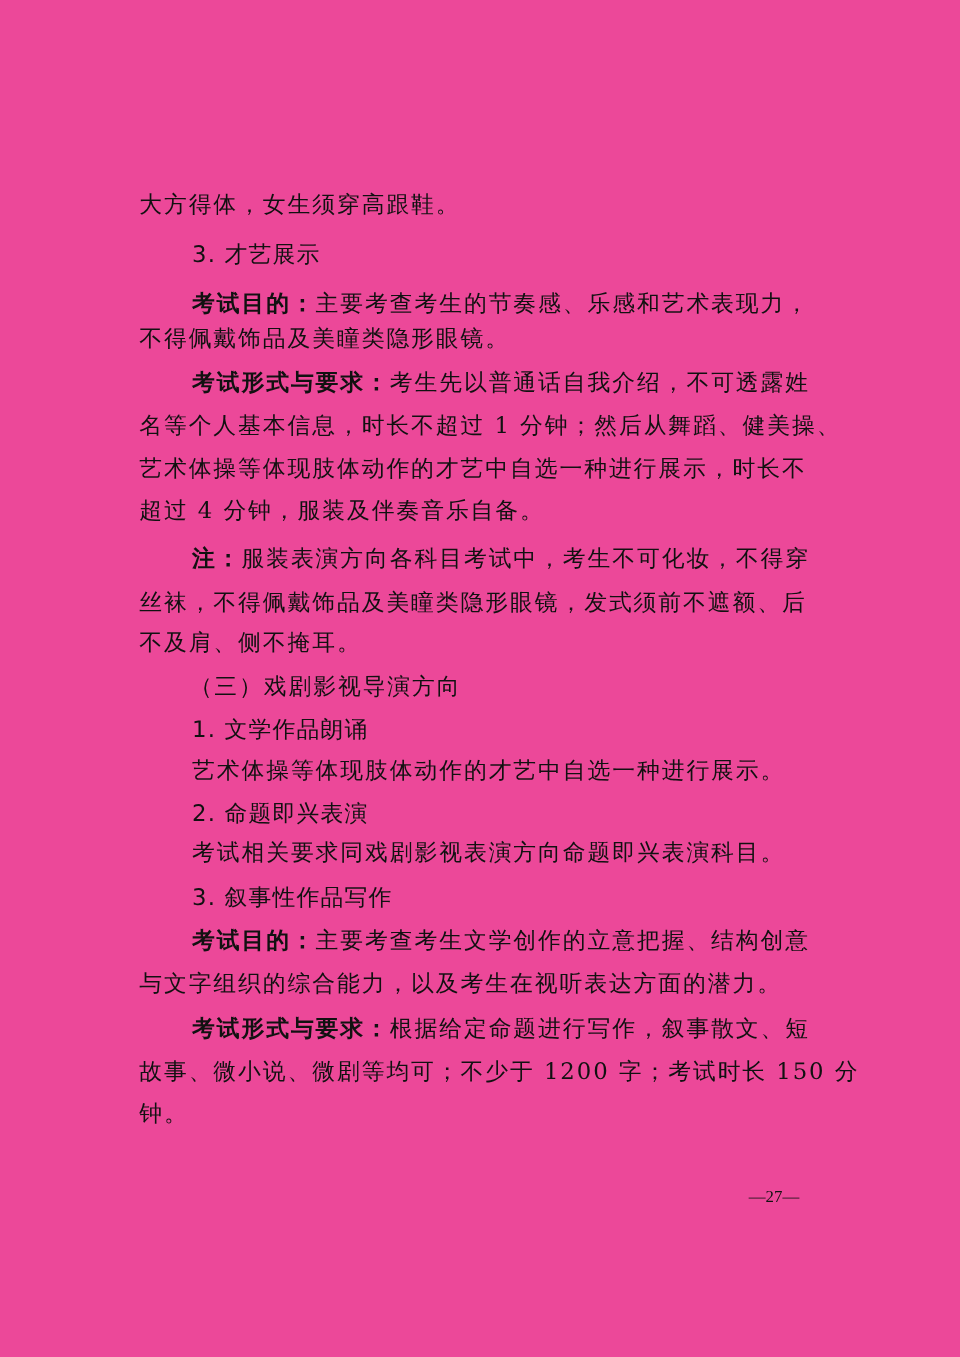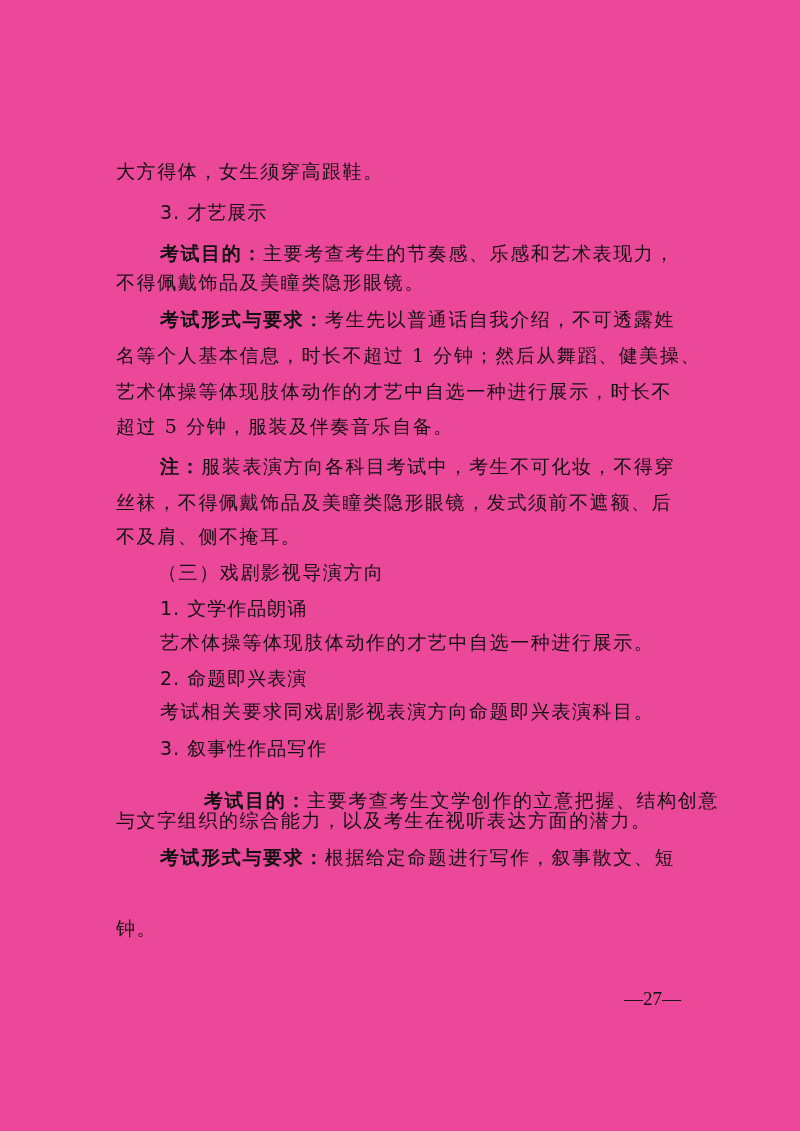--- a/index.html
+++ b/index.html
@@ -32,21 +32,21 @@
       white-space: nowrap;
       letter-spacing: 1.6px;
     }
     .indent { left: 160px; }
     .bold { font-weight: bold; font-family: Liberation Mono, monospace; }
     .heading { font-weight: normal; font-family: "DejaVu Sans", "Liberation Sans", sans-serif; letter-spacing: 1px; }
     .page-number {
       position: absolute;
       left: 624px;
       top: 987px;
-      font-size: 19px;
+      font-size: 14px;
       line-height: 24px;
       font-family: "Liberation Serif", serif;
       letter-spacing: 0px;
     }
   </style>
 </head>
 <body>
 
 <div class="page">
 
@@ -72,21 +72,21 @@
 
   <div class="line" style="top:341px;">
     <span>名等个人基本信息，时长不超过 1 分钟；然后从舞蹈、健美操、</span>
   </div>
 
   <div class="line" style="top:377px;">
     <span>艺术体操等体现肢体动作的才艺中自选一种进行展示，时长不</span>
   </div>
 
   <div class="line" style="top:412px;">
-    <span>超过 5 分钟，服装及伴奏音乐自备。</span>
+    <span>超过 4 分钟，服装及伴奏音乐自备。</span>
   </div>
 
   <div class="line indent" style="top:452px;">
     <span class="bold">注：</span><span>服装表演方向各科目考试中，考生不可化妆，不得穿</span>
   </div>
 
   <div class="line" style="top:488px;">
     <span>丝袜，不得佩戴饰品及美瞳类隐形眼镜，发式须前不遮额、后</span>
   </div>
 
@@ -111,32 +111,35 @@
   </div>
 
   <div class="line indent" style="top:697px;">
     <span>考试相关要求同戏剧影视表演方向命题即兴表演科目。</span>
   </div>
 
   <div class="line indent heading" style="top:734px;">
     <span>3. 叙事性作品写作</span>
   </div>
 
-  <div class="line indent" style="top:786px;margin-left:44px;">
+  <div class="line indent" style="top:770px;">
     <span class="bold">考试目的：</span><span>主要考查考生文学创作的立意把握、结构创意</span>
   </div>
 
   <div class="line indent" style="top:843px;">
     <span class="bold">考试形式与要求：</span><span>根据给定命题进行写作，叙事散文、短</span>
   </div>
 
   <div class="line" style="top:806px;">
     <span>与文字组织的综合能力，以及考生在视听表达方面的潜力。</span>
   </div>
 
+  <div class="line" style="top:879px;">
+    <span>故事、微小说、微剧等均可；不少于 1200 字；考试时长 150 分</span>
+  </div>
 
   <div class="line" style="top:914px;">
     <span>钟。</span>
   </div>
 
   <div class="page-number">—27—</div>
 
 </div>
 
 </body></html>

